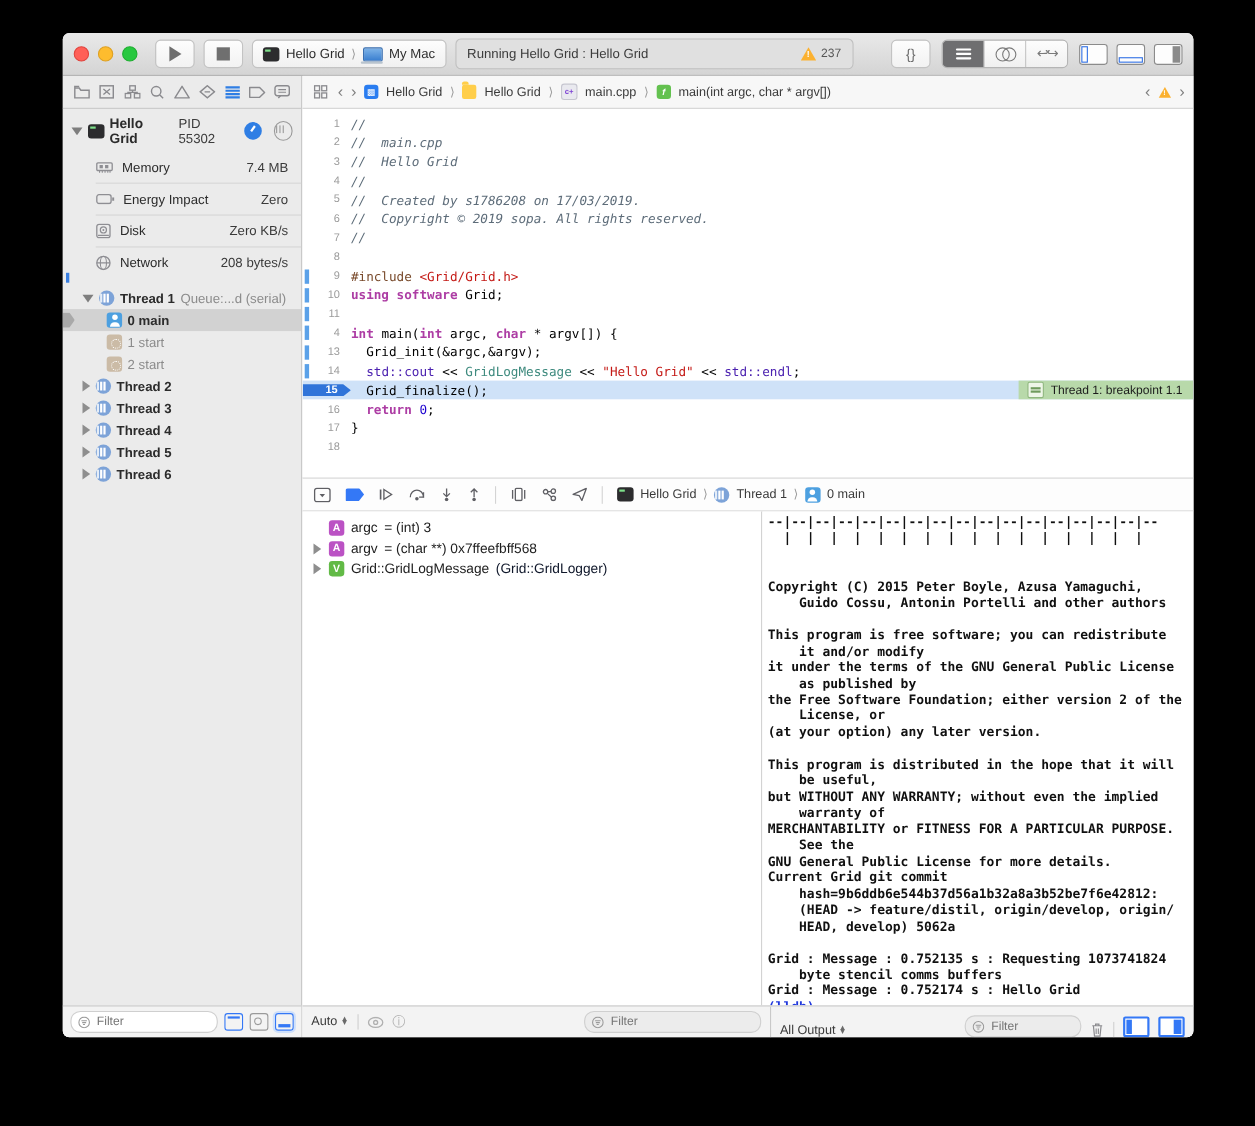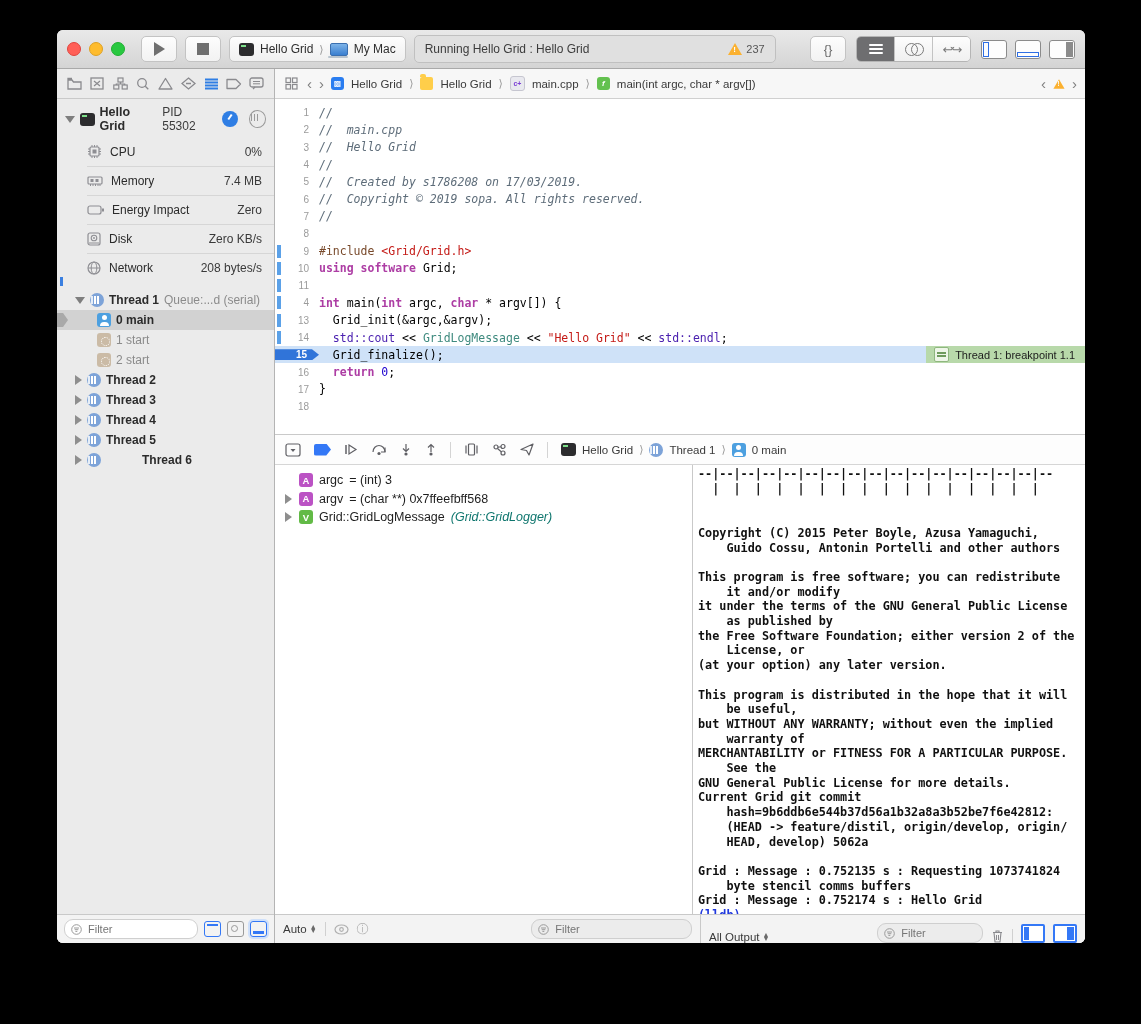--- a/index.html
+++ b/index.html
@@ -152,21 +152,21 @@
 
   
   .panes{flex:1;display:flex;min-height:0;}
   .vars{width:409px;flex:0 0 409px;border-right:1px solid #c9c9c9;padding:6px 0 0 8px;font-size:12.5px;color:#1e1e1e;overflow:hidden;background:#fff;}
   .varrow{display:flex;align-items:center;gap:6px;height:18.5px;}
   .varrow .vdisc{width:10px;flex:0 0 10px;display:flex;justify-content:center;}
   .vbadge{width:14px;height:14px;border-radius:3px;color:#fff;font-size:9.5px;font-weight:bold;display:flex;align-items:center;justify-content:center;flex:0 0 14px;}
   .vbadge.purple{background:#bb52c4;}
   .vbadge.green{background:#62ba46;}
   .varrow .vname{font-weight:normal;}
-  .varrow .vgray{color:#0f766e;font-style:italic;}
+  .varrow .vgray{color:#0f172a;}
   .console{flex:1;padding:2px 0 0 5px;font-family:"DejaVu Sans Mono","Liberation Mono",monospace;
            font-size:11.8px;font-weight:bold;line-height:14.7px;color:#101010;white-space:pre;overflow:hidden;background:#fff;}
   .console .lldb{color:#2038dd;}
 
   
   .debug-bottom{height:28px;flex:0 0 28px;border-top:1px solid #c9c9c9;background:#f3f3f3;display:flex;}
   .vars-bottom{width:409px;flex:0 0 409px;border-right:1px solid #c9c9c9;display:flex;align-items:center;padding:0 8px;gap:8px;font-size:11.5px;color:#3a3a3a;}
   .console-bottom{flex:1;display:flex;align-items:flex-end;padding:0 8px;gap:8px;font-size:11.5px;color:#3a3a3a;}
   .scopebtn{display:flex;align-items:center;gap:3px;}
   .updown{display:inline-flex;flex-direction:column;line-height:4px;font-size:7px;color:#6a6a6a;}
@@ -305,31 +305,20 @@
             <span class="disc down"></span>
             <span class="mini-app"></span>
             <b>Hello Grid</b>
             <span class="pid">PID 55302</span>
             <span class="gaugebtn sel"></span>
             <span class="gaugebtn mem"></span>
           </div>
           <div id="gauge-rows">
               <div class="gauge-row">
                 <span class="gicon">
-                  <svg width="15" height="15">
-                    <rect x="3" y="3" width="9" height="9" rx="1" fill="none" stroke="currentColor" stroke-width="1.2"></rect>
-                    <rect x="5.5" y="5.5" width="4" height="4" fill="currentColor"></rect>
-                    <path d="M5 1v2M7.5 1v2M10 1v2M5 12v2M7.5 12v2M10 12v2M1 5h2M1 7.5h2M1 10h2M12 5h2M12 7.5h2M12 10h2" stroke="currentColor" stroke-width="1"></path>
-                  </svg>
-                </span>
-                <span class="glabel">CPU</span>
-                <span class="gvalue">0%</span>
-              </div>
-              <div class="gauge-row">
-                <span class="gicon">
                   <svg width="16" height="12">
                     <rect x="1" y="2" width="14" height="7" rx="1" fill="none" stroke="currentColor" stroke-width="1.2"></rect>
                     <path d="M3.5 9v2M6 9v2M8.5 9v2M11 9v2M13 9v2" stroke="currentColor" stroke-width="1"></path>
                     <rect x="3.5" y="4" width="3" height="3" fill="currentColor"></rect>
                     <rect x="8.5" y="4" width="3" height="3" fill="currentColor"></rect>
                   </svg>
                 </span>
                 <span class="glabel">Memory</span>
                 <span class="gvalue">7.4 MB</span>
               </div>
@@ -403,21 +392,21 @@
                 <span class="tlabel" style="font-weight:bold;">Thread 4</span>
               </div>
               <div class="trow">
                 <span class="disc right"></span>
                 <span class="threadicon"></span>
                 <span class="tlabel" style="font-weight:bold;">Thread 5</span>
               </div>
               <div class="trow">
                 <span class="disc right"></span>
                 <span class="threadicon"></span>
-                <span class="tlabel" style="font-weight:bold;margin-left:36px;">Thread 6</span>
+                <span class="tlabel" style="font-weight:bold;">Thread 6</span>
               </div>
             </div>
         </div>
 
         <div class="sb-bottom">
           <div class="filterfield">
             <span class="fico">
                 <svg width="11" height="11">
                   <circle cx="5.5" cy="5.5" r="4.8" fill="none" stroke="currentColor" stroke-width="1"></circle>
                   <path d="M3 4h5M3.7 5.7h3.6M4.4 7.4h1.9" stroke="currentColor" stroke-width="1"></path>

